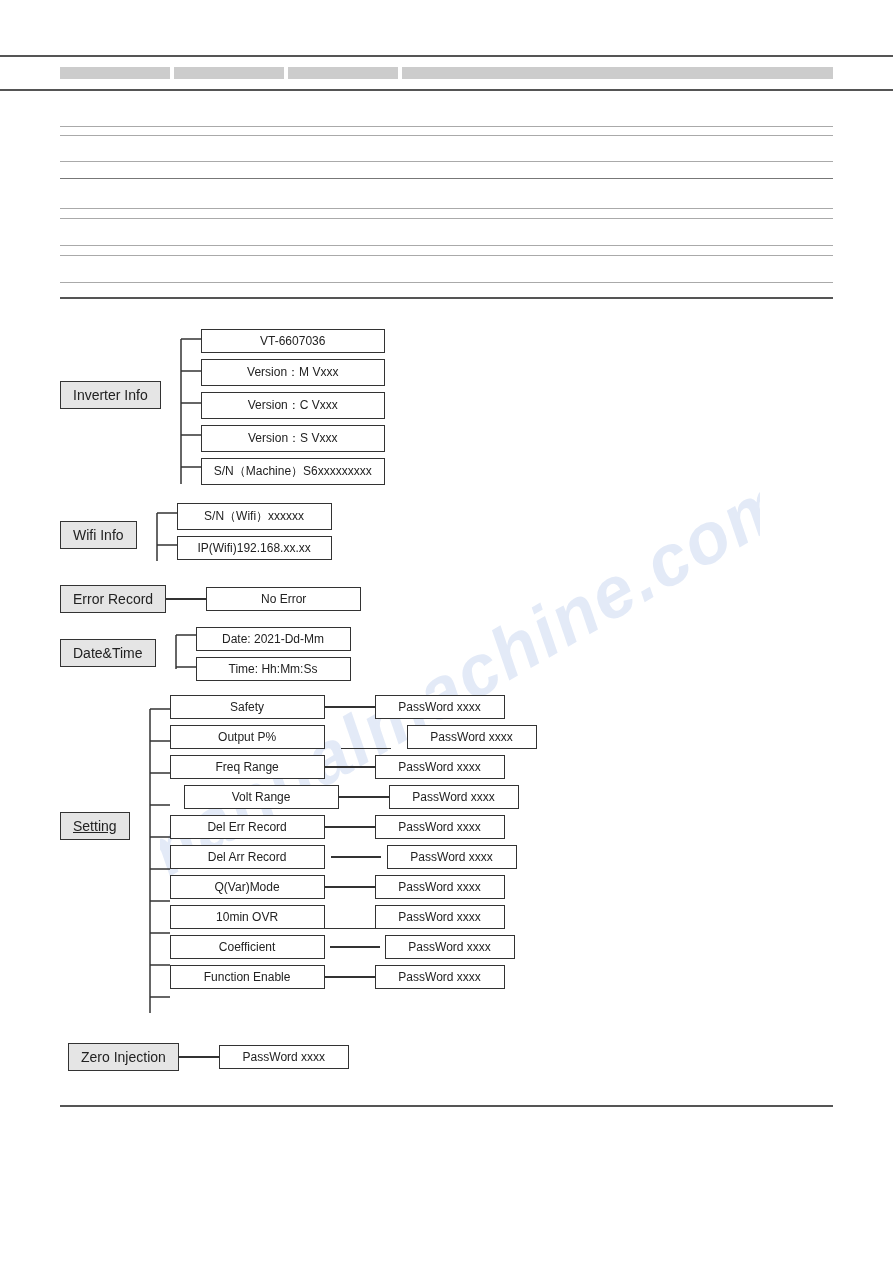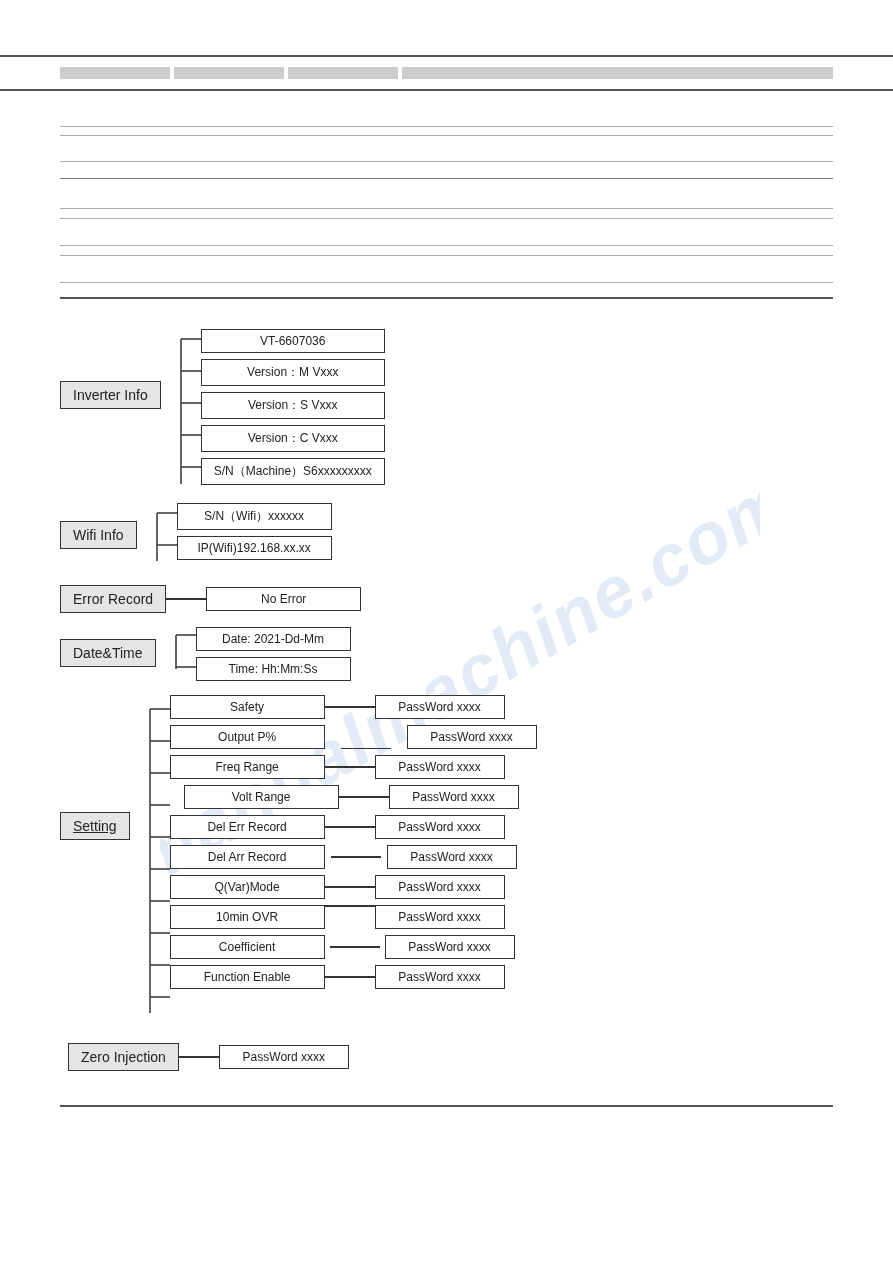--- a/index.html
+++ b/index.html
@@ -184,22 +184,22 @@
 
       <line x1="20" y1="10" x2="40" y2="10" stroke="#333" stroke-width="1.5"></line>
       <line x1="20" y1="42" x2="40" y2="42" stroke="#333" stroke-width="1.5"></line>
       <line x1="20" y1="74" x2="40" y2="74" stroke="#333" stroke-width="1.5"></line>
       <line x1="20" y1="106" x2="40" y2="106" stroke="#333" stroke-width="1.5"></line>
       <line x1="20" y1="138" x2="40" y2="138" stroke="#333" stroke-width="1.5"></line>
     </svg>
     <div style="display:flex; flex-direction:column; gap:6px;">
       <div class="data-box">VT-6607036</div>
       <div class="data-box">Version：M Vxxx</div>
+      <div class="data-box">Version：C Vxxx</div>
       <div class="data-box">Version：S Vxxx</div>
-      <div class="data-box">Version：C Vxxx</div>
       <div class="data-box">S/N（Machine）S6xxxxxxxxx</div>
     </div>
   </div>
 
   <div style="display:flex; align-items:flex-start; margin-bottom:14px;">
     <div style="margin-top:18px;">
       <div class="label-box">Wifi Info</div>
     </div>
     <svg width="40" height="68">
       <line x1="20" y1="10" x2="20" y2="58" stroke="#333" stroke-width="1.5"></line>
@@ -287,21 +287,21 @@
         <div style="width:50px; height:1.5px; background:#333;"></div>
         <div class="pwd-box">PassWord xxxx</div>
       </div>
 
       <div style="display:flex; align-items:center; gap:0;">
         <div class="data-box">Q(Var)Mode</div>
         <div style="width:50px; height:1.5px; background:#333;"></div>
         <div class="pwd-box">PassWord xxxx</div>
       </div>
 
-      <div style="display:flex; align-items:flex-start; gap:0;">
+      <div style="display:flex; align-items:flex-end; gap:0;">
         <div class="data-box">10min OVR</div>
         <div style="width:50px; height:1.5px; background:#333;"></div>
         <div class="pwd-box">PassWord xxxx</div>
       </div>
 
       <div style="display:flex; align-items:center; gap:5px;">
         <div class="data-box">Coefficient</div>
         <div style="width:50px; height:1.5px; background:#333;"></div>
         <div class="pwd-box">PassWord xxxx</div>
       </div>

